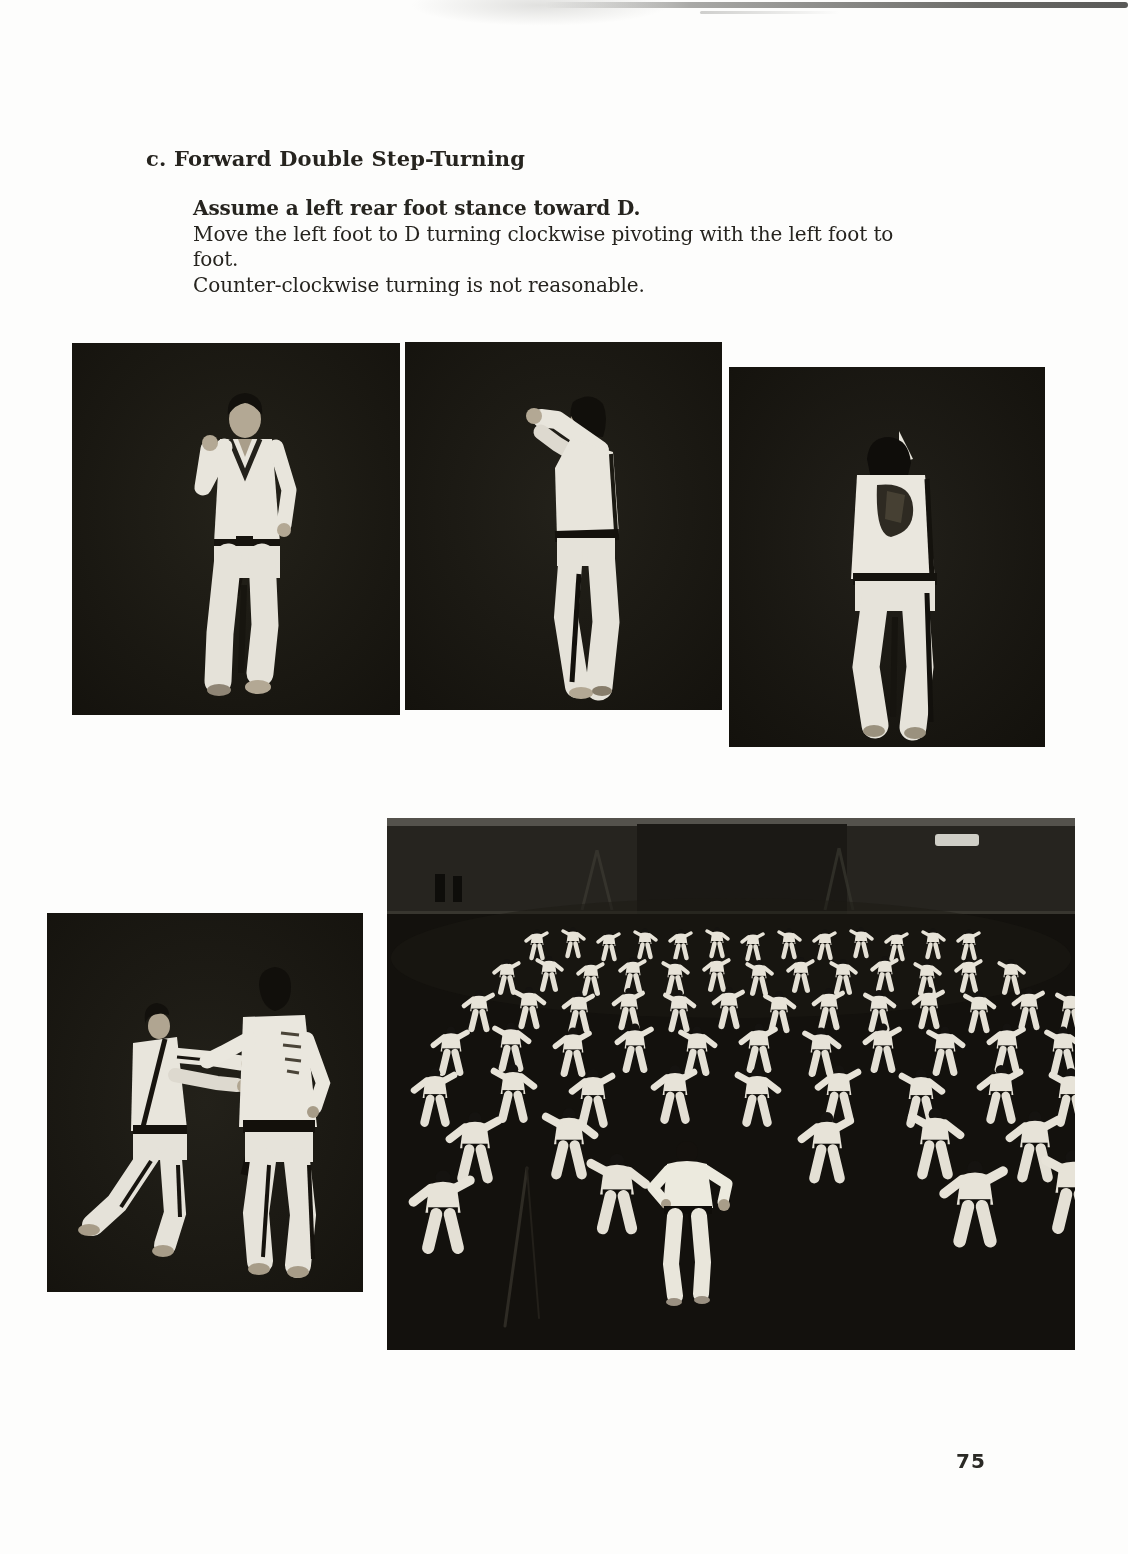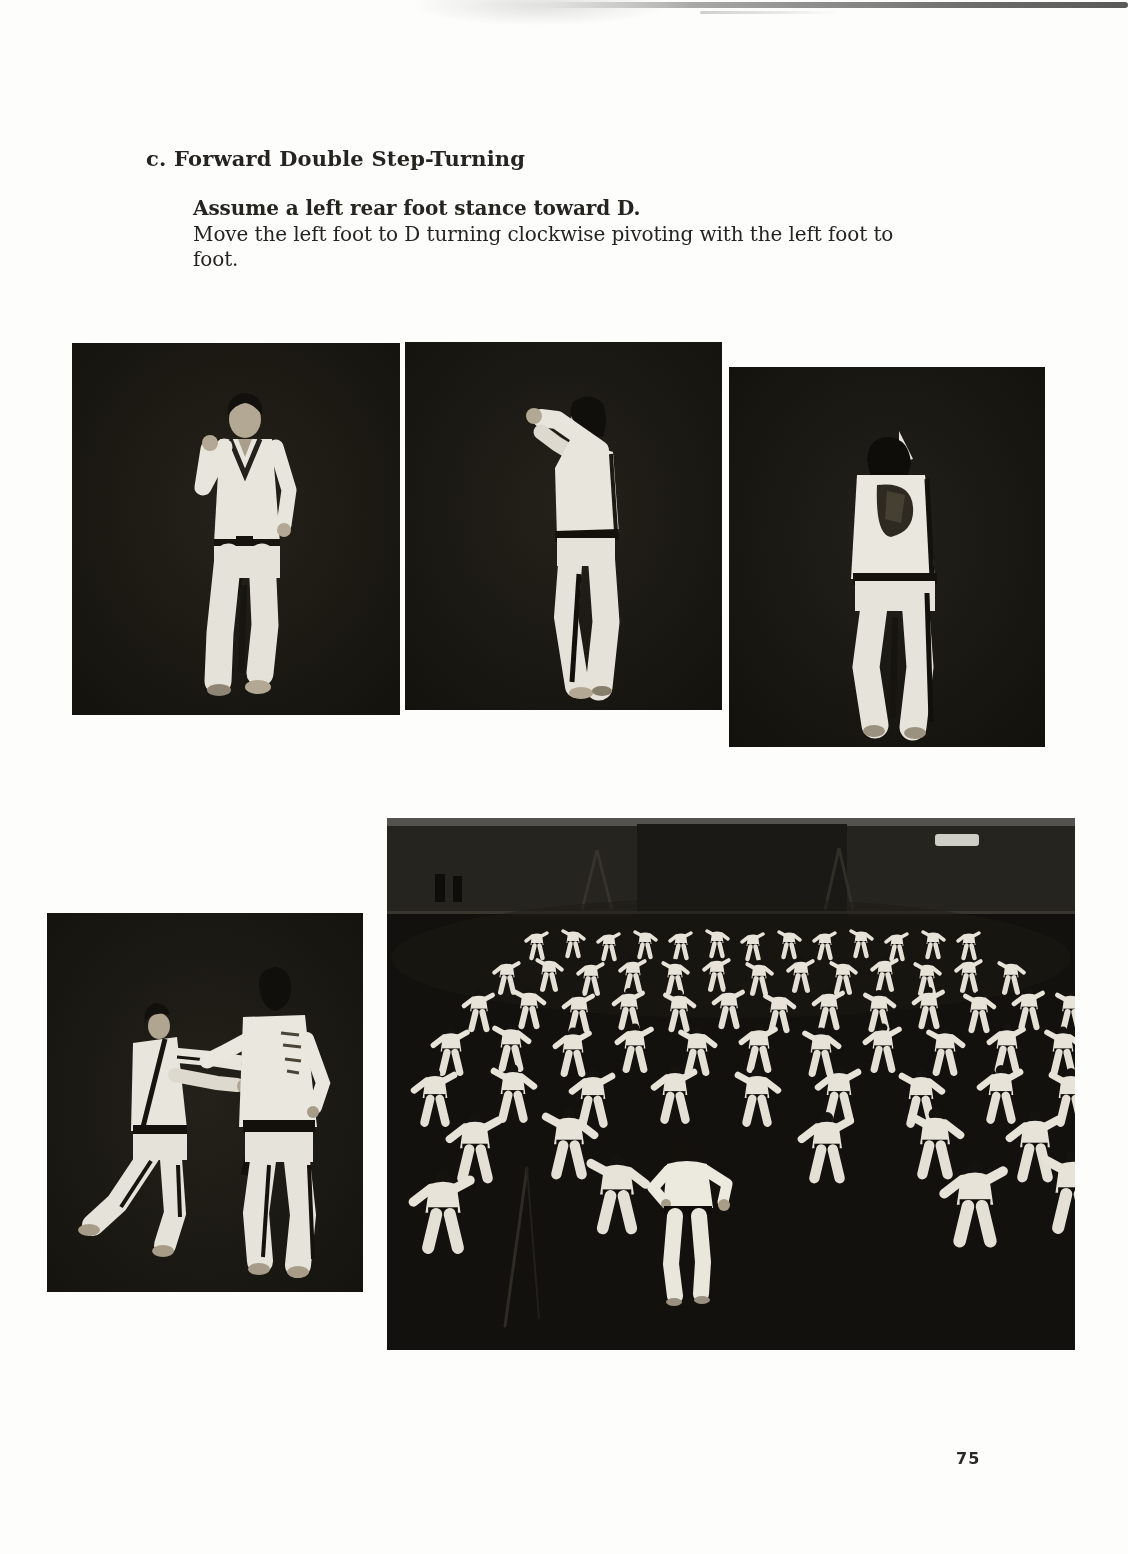--- a/index.html
+++ b/index.html
@@ -27,38 +27,39 @@
     font-size:21px;font-weight:bold;letter-spacing:.2px;white-space:nowrap;
   }
   .instructions{position:absolute;left:193px;top:196px;width:770px;}
   .instructions p{margin:0;font-size:20px;line-height:25.5px;letter-spacing:-0.1px;white-space:nowrap;}
   .instructions .bold-line{font-weight:bold;}
   .photo{position:absolute;margin:0;padding:0;}
   .photo svg{display:block;}
   .page-number{
     position:absolute;left:956px;top:1449px;
     font-family:"DejaVu Sans","Liberation Sans",sans-serif;
-    font-size:16px;font-weight:bold;color:#2a2925;letter-spacing:1px;
+    font-size:20px;font-weight:bold;color:#2a2925;letter-spacing:1px;
   }
 </style>
 </head>
 <body>
 
 <div class="page">
 
   <div class="artifact artifact-smudge"></div>
   <div class="artifact artifact-line"></div>
   <div class="artifact artifact-dash"></div>
 
   <h2 class="heading">c. Forward Double Step-Turning</h2>
 
   <div class="instructions">
     <p class="bold-line">Assume a left rear foot stance toward D.</p>
     <p>Move the left foot to D turning clockwise pivoting with the left foot to</p>
     <p>foot.</p>
+    <p>Counter-clockwise turning is not reasonable.</p>
   </div>
 
   <figure class="photo" style="left:72px;top:343px;" aria-label="front view: practitioner in left rear foot stance with guarding fist">
     <svg width="328" height="372" viewBox="0 0 328 372">
       <defs>
         <radialGradient id="bg1" cx="50%" cy="45%" r="75%">
           <stop offset="0" stop-color="#24221a"></stop>
             <stop offset="1" stop-color="#14120d"></stop>
         </radialGradient>
       </defs>

